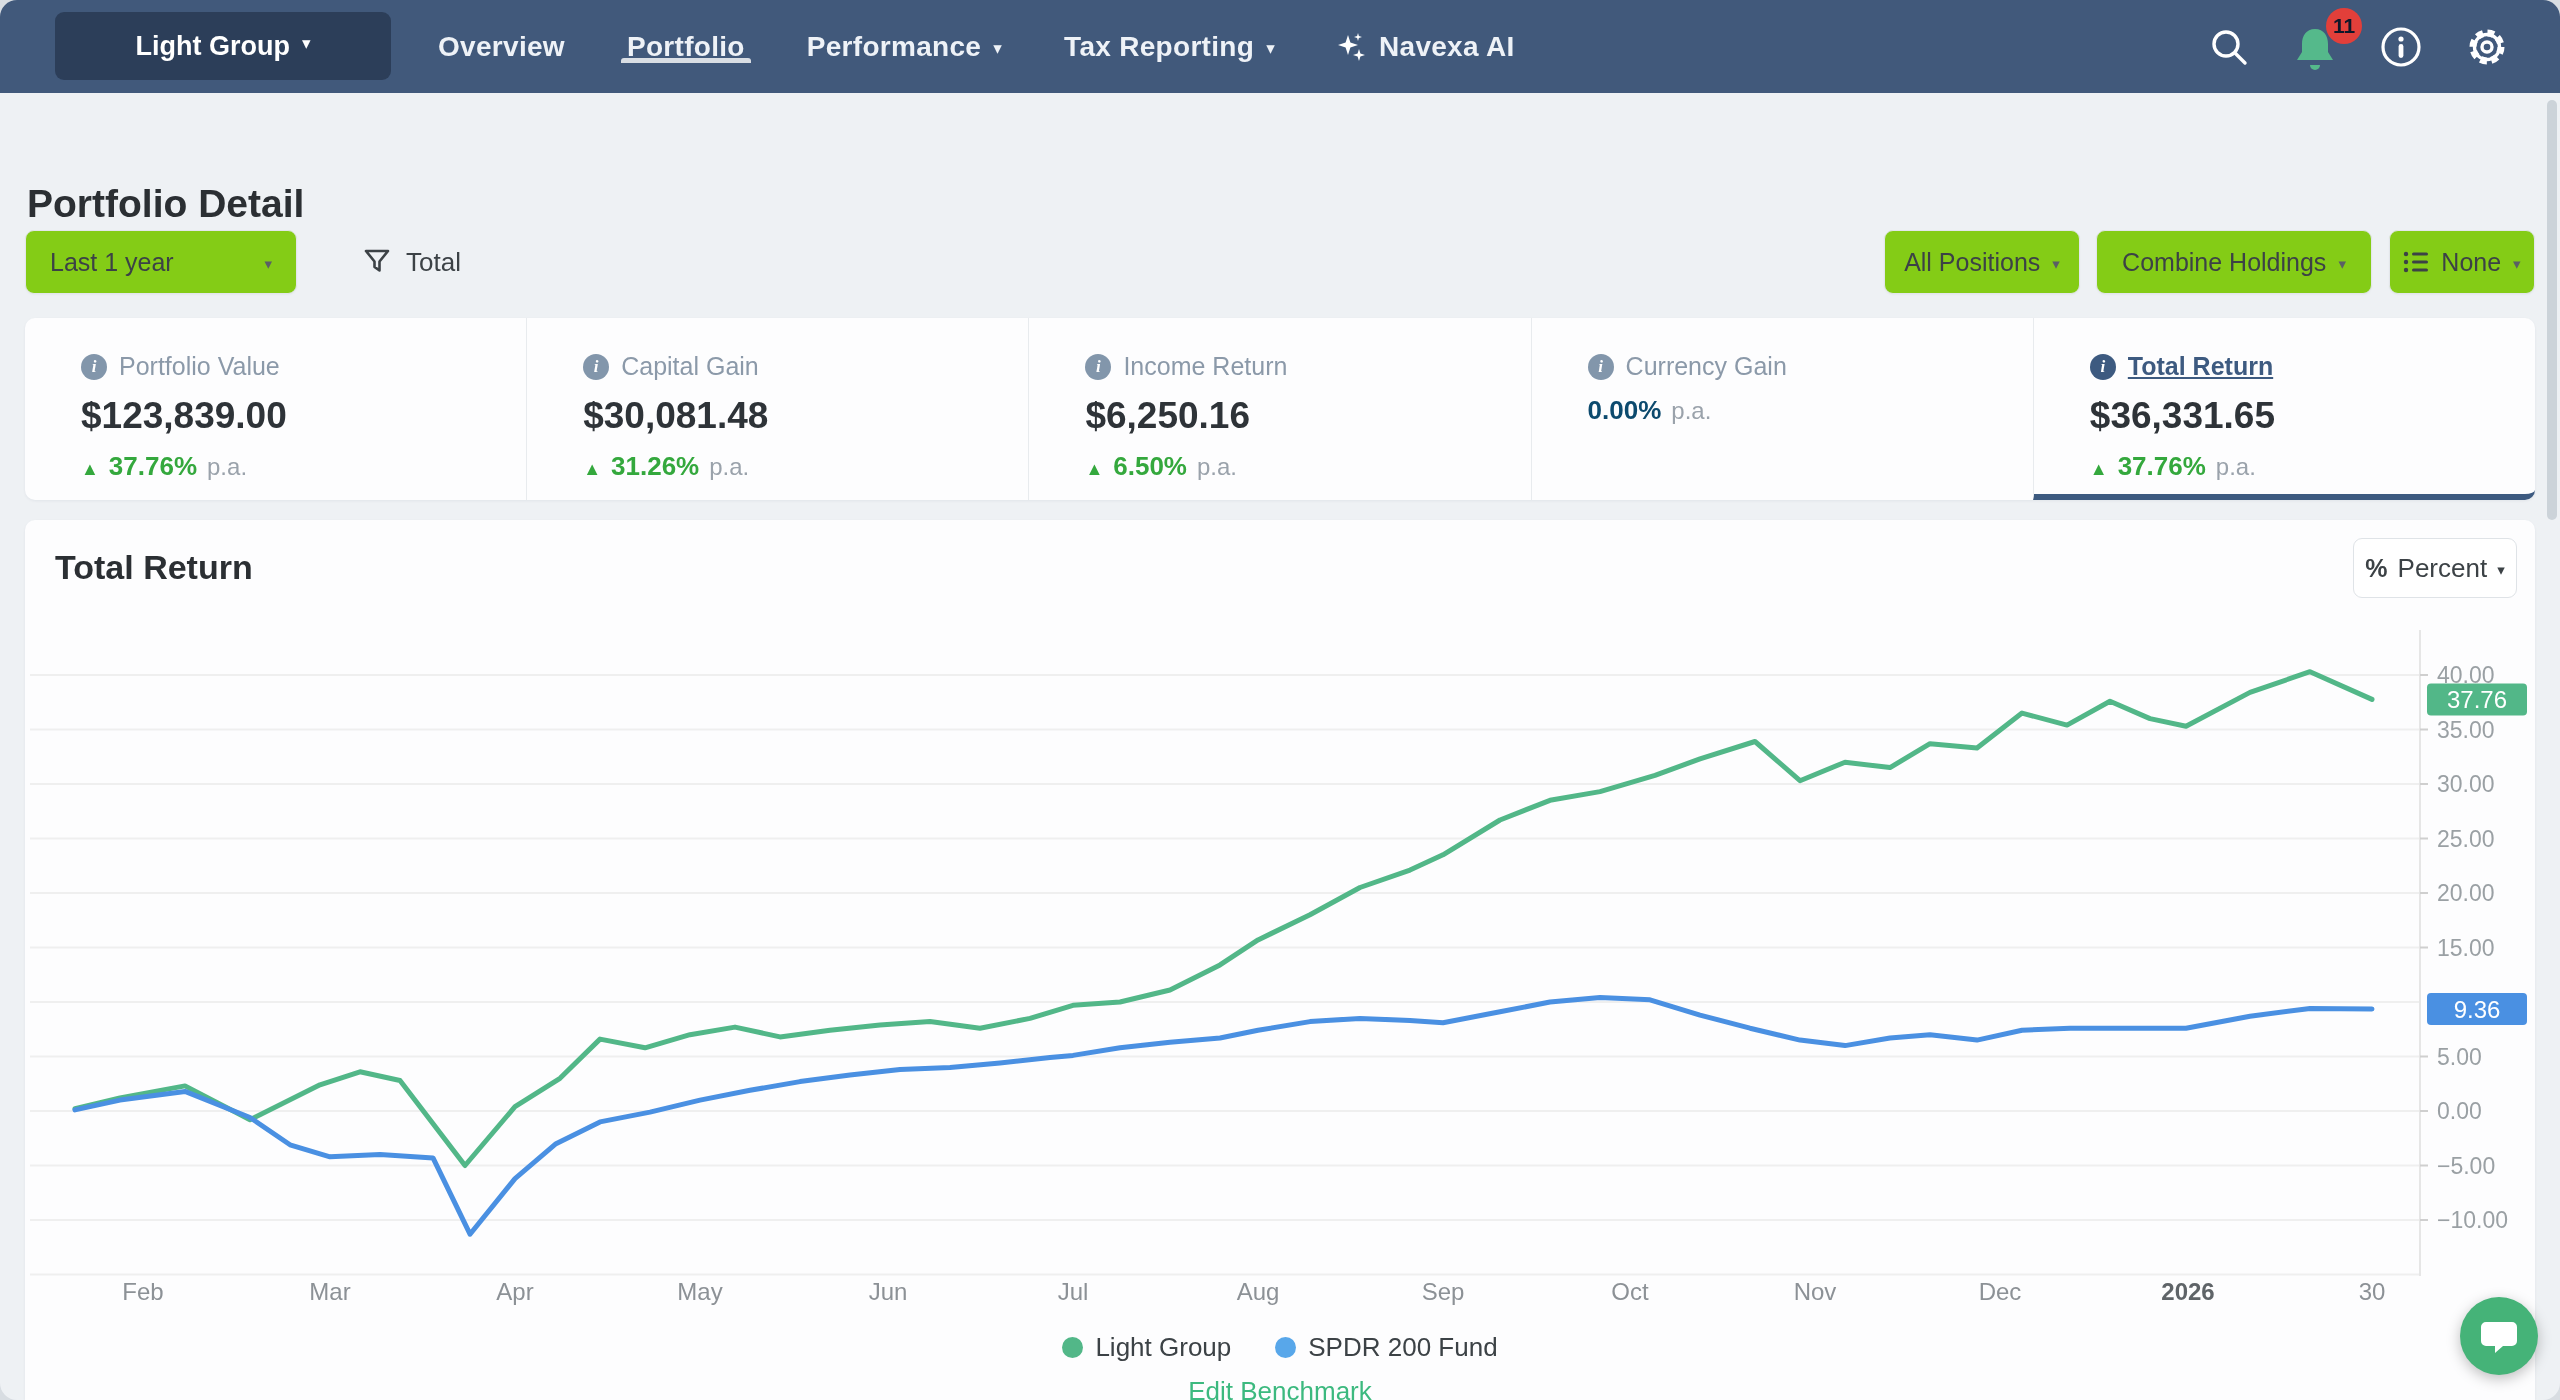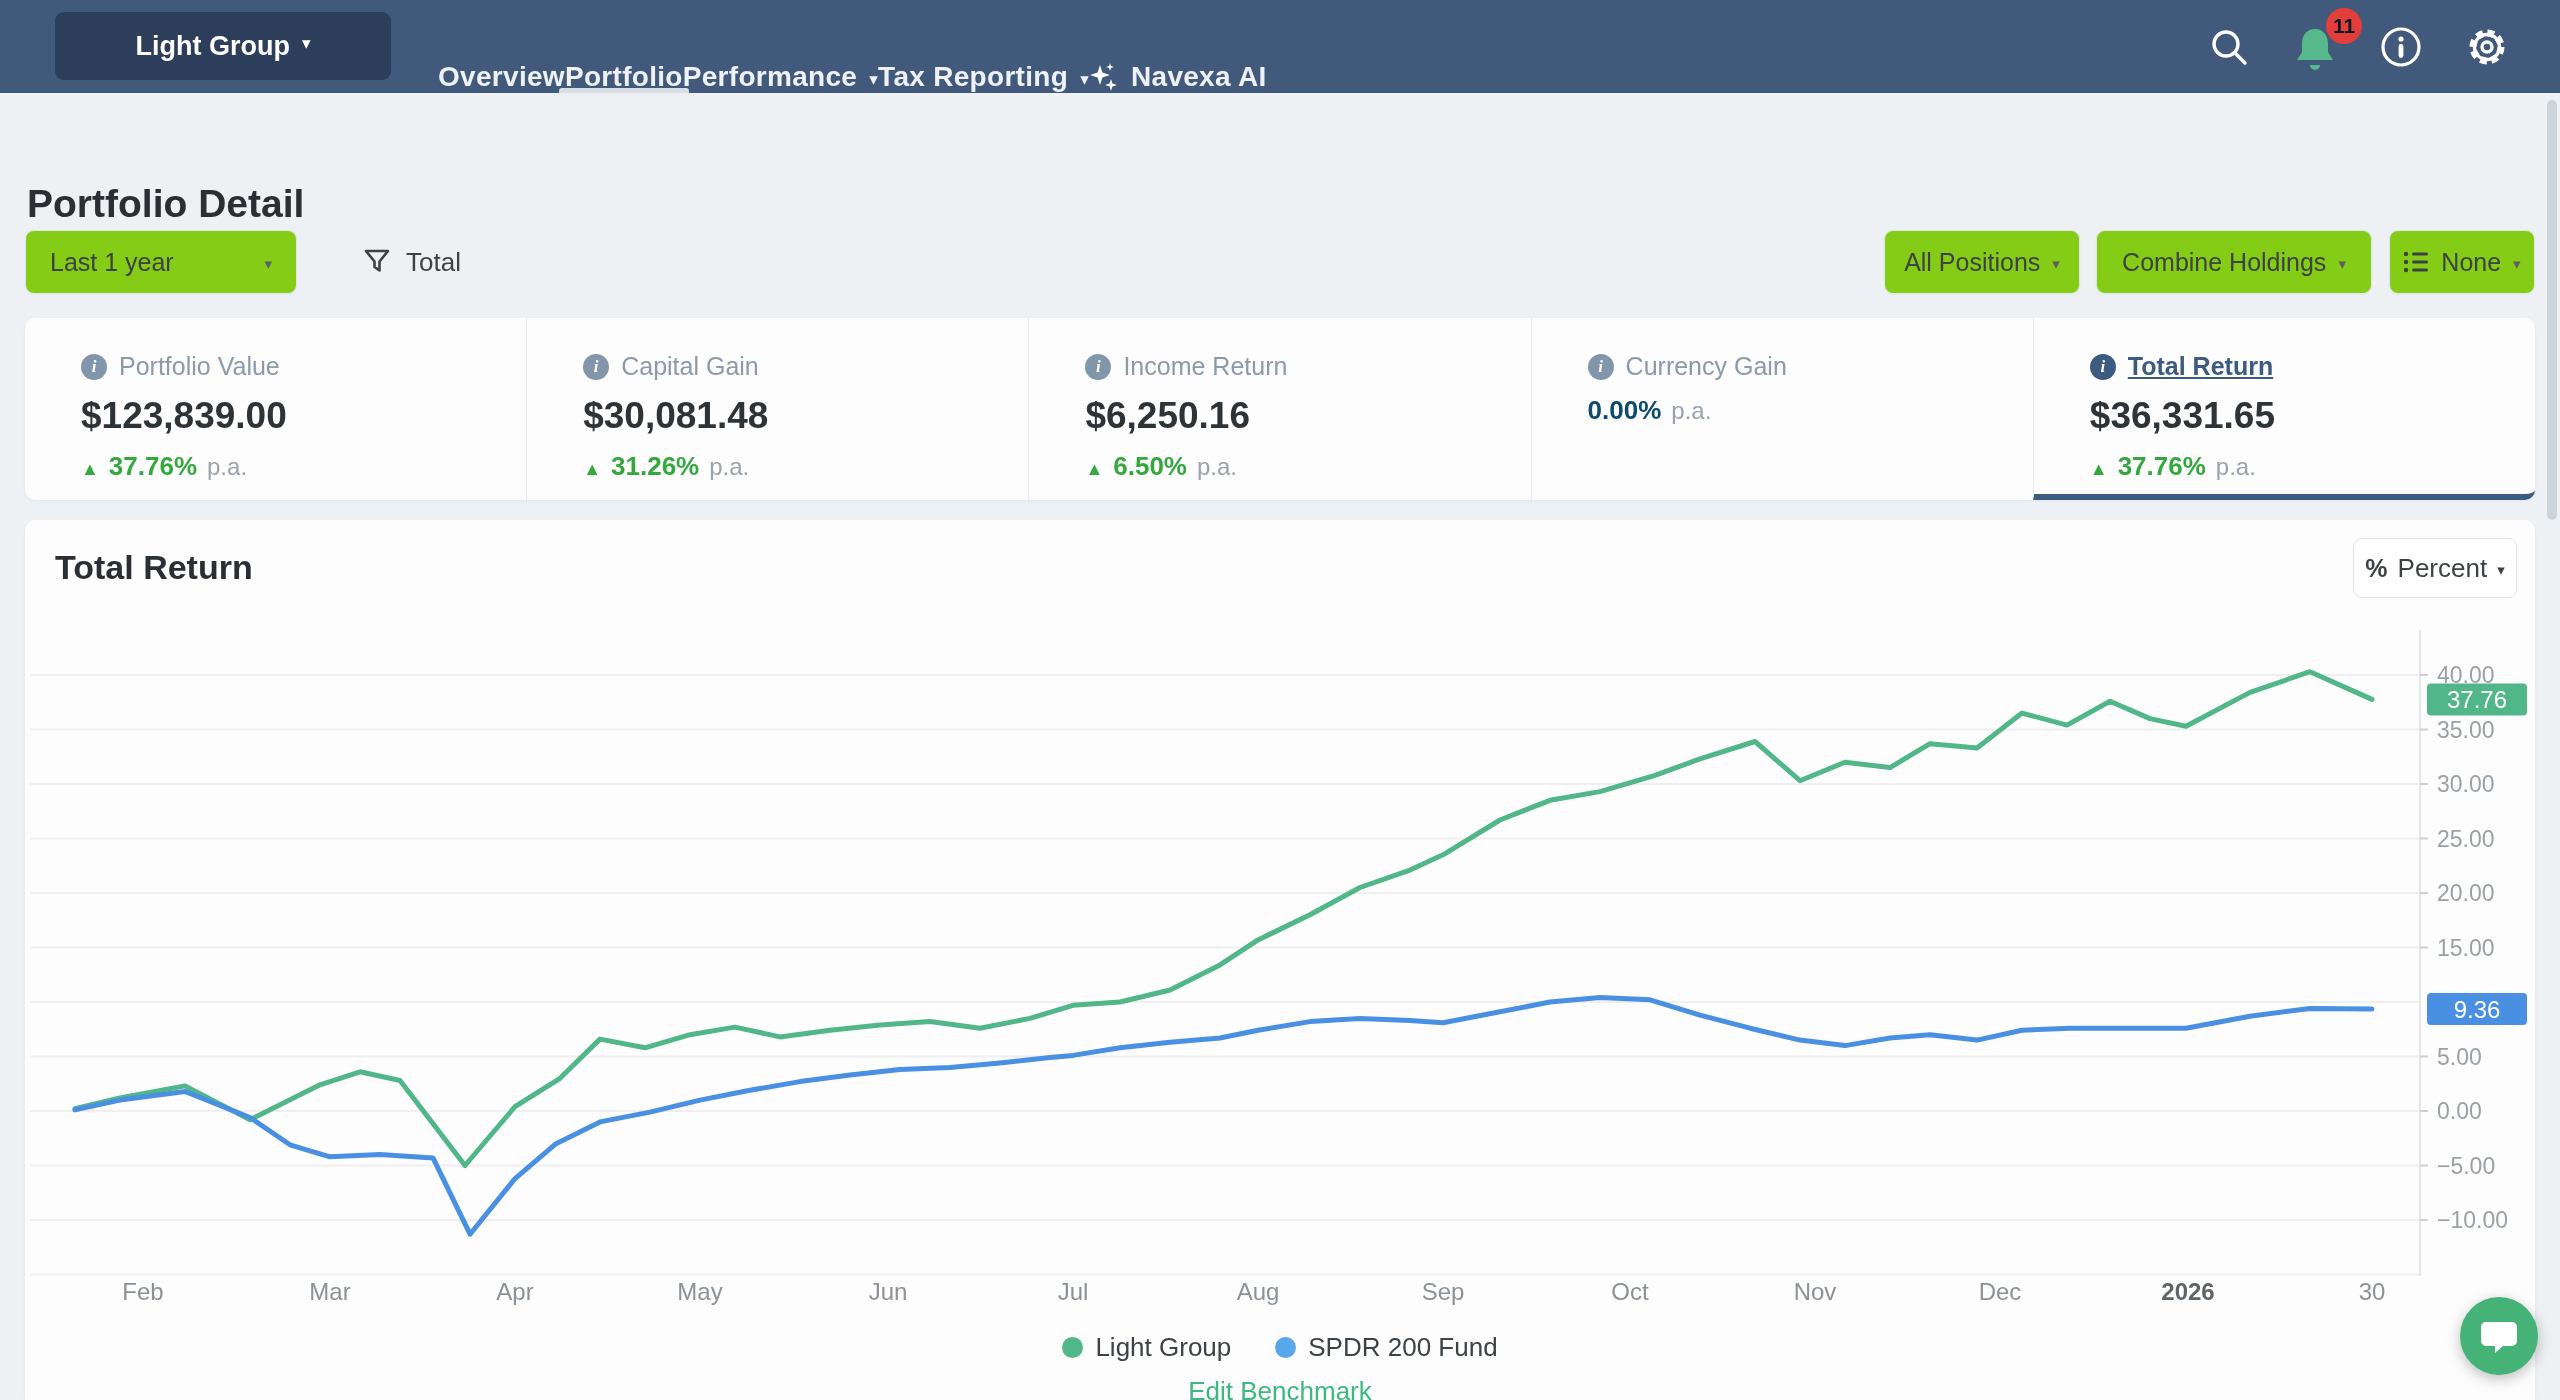--- a/index.html
+++ b/index.html
@@ -2,31 +2,32 @@
 <html><head>
 <meta charset="utf-8">
 <style>
   * { margin:0; padding:0; box-sizing:border-box; }
   html,body { background:#d8dde2; }
   .screen {
     position:relative; width:2560px; height:1400px; overflow:hidden;
     background:#eef1f4;
     font-family:"Liberation Sans","DejaVu Sans",sans-serif;
     color:#2e3338;
+    border-radius:17px;
   }
   
   .navbar { position:absolute; left:0; top:0; width:2560px; height:93px; background:#41597b; }
   .portfolio-pill {
     position:absolute; left:55px; top:12px; width:336px; height:68px;
     background:#2c3e59; border-radius:9px; color:#fff;
     display:flex; align-items:center; justify-content:center; gap:12px;
     font-size:27px; font-weight:700; cursor:pointer;
   }
   .pill-caret { font-size:17px; margin-top:-6px; }
-  .nav-items { position:absolute; left:438px; top:0; height:93px; display:flex; align-items:flex-end; }
+  .nav-items { position:absolute; left:438px; top:0; height:93px; display:flex; align-items:center; gap:62px; }
   .nav-item {
     position:relative; display:flex; align-items:center; gap:12px;
     color:#eef2f7; font-size:28px; font-weight:700; cursor:pointer; letter-spacing:.3px;
   }
   .nav-item .caret { font-size:17px; margin-top:4px; }
   .nav-item.active::after {
     content:""; position:absolute; left:-6px; right:-6px; bottom:0; height:5px;
     background:rgba(255,255,255,.8); border-radius:3px 3px 0 0;
   }
   .nav-icons { position:absolute; right:45px; top:0; height:93px; display:flex; align-items:center; gap:30px; }

